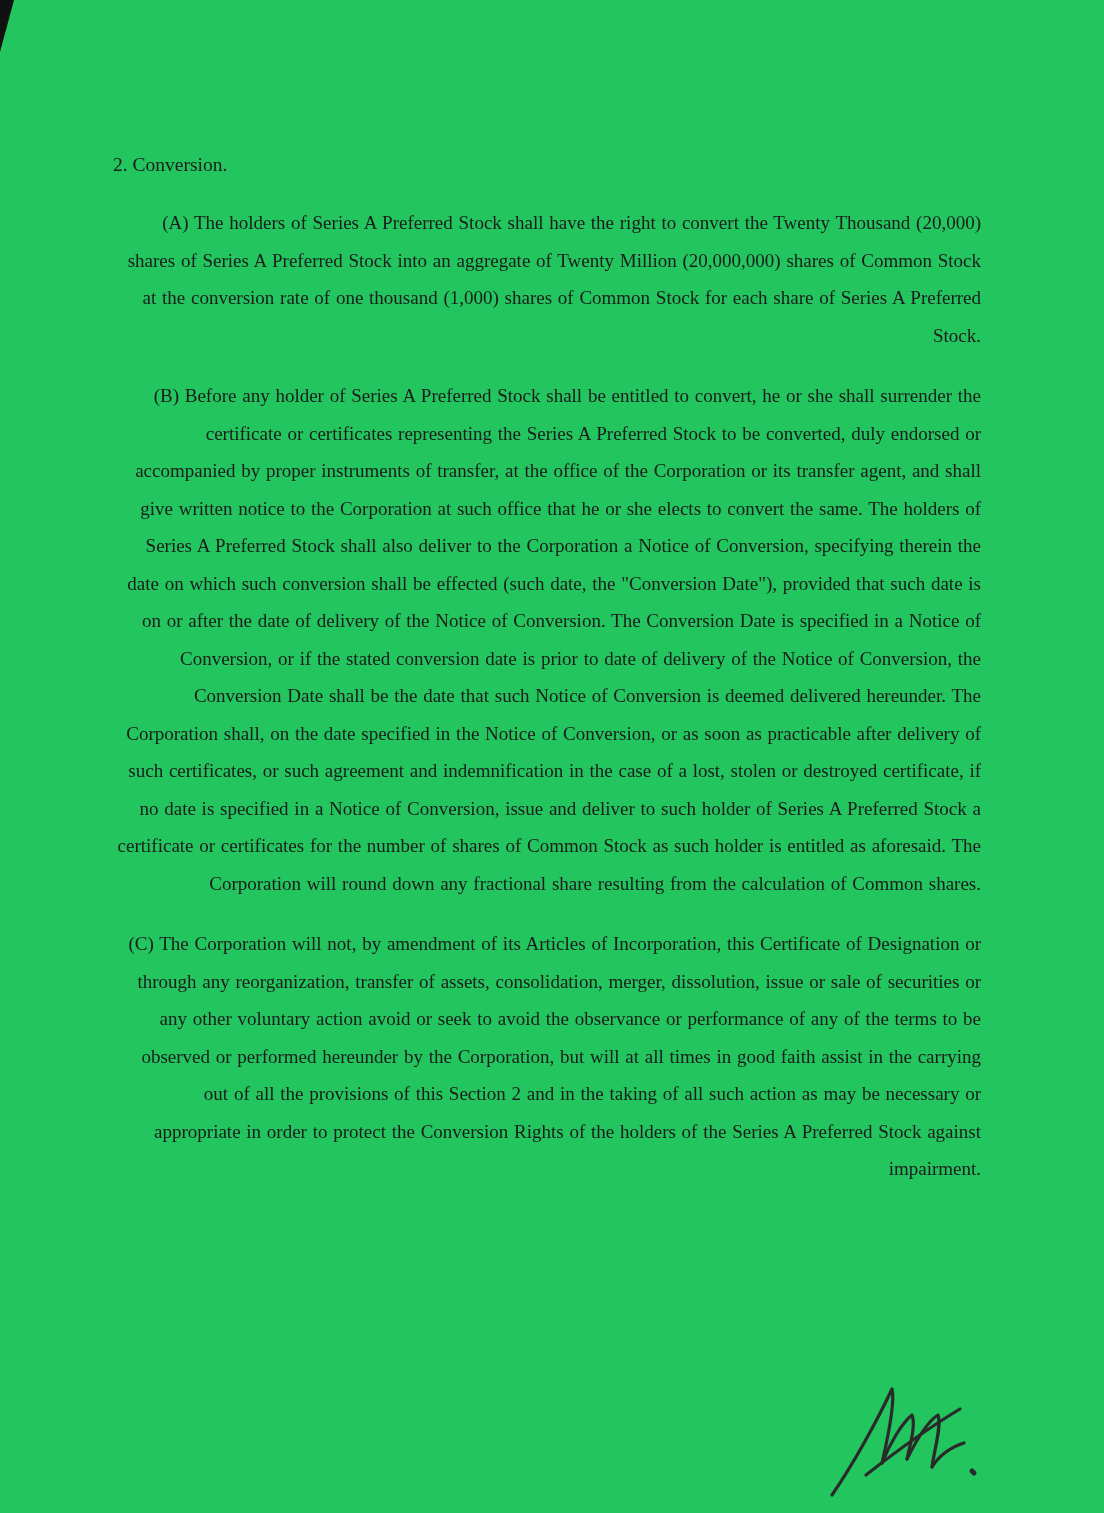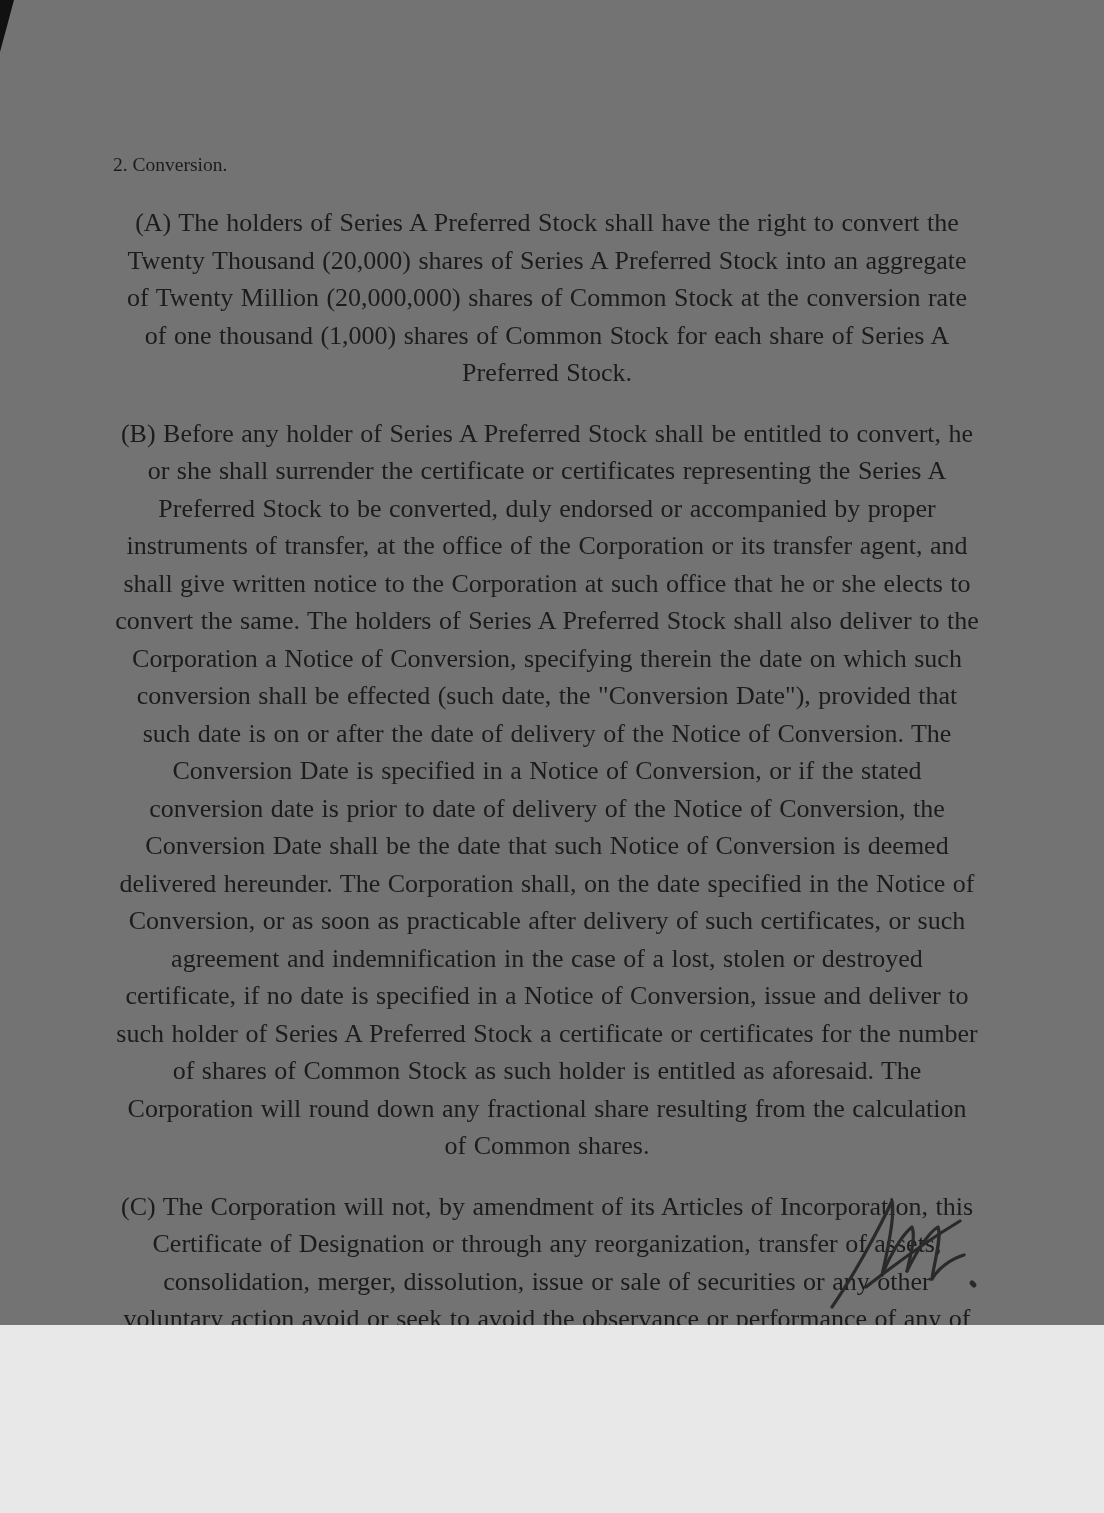--- a/index.html
+++ b/index.html
@@ -11,22 +11,22 @@
     width: 1104px;
     height: 1513px;
     position: relative;
     font-family: "Liberation Serif", "DejaVu Serif", serif;
   }
   .page {
     position: absolute;
     left: 0;
     top: 0;
     width: 1104px;
-    height: 1325px;
-    background: #737373;
+    height: 1513px;
+    background: #22c55e;
     overflow: hidden;
     color: #1c1c1c;
   }
   
   .scan-artifact {
     position: absolute;
     left: 0;
     top: 0;
     width: 14px;
     height: 52px;
@@ -38,24 +38,24 @@
     left: 113px;
     top: 146px;
     width: 868px;
   }
   .heading {
     font-size: 19.5px;
     line-height: 37px;
     margin: 0 0 21px 0;
   }
   .para {
-    font-size: 26px;
+    font-size: 19px;
     line-height: 37.5px;
     margin: 0 0 23px 0;
-    text-align: center;
+    text-align: right;
     word-spacing: 1px;
   }
   .signature {
     position: absolute;
     right: 118px;
     bottom: 14px;
     width: 160px;
     height: 120px;
   }
   .signature svg {

